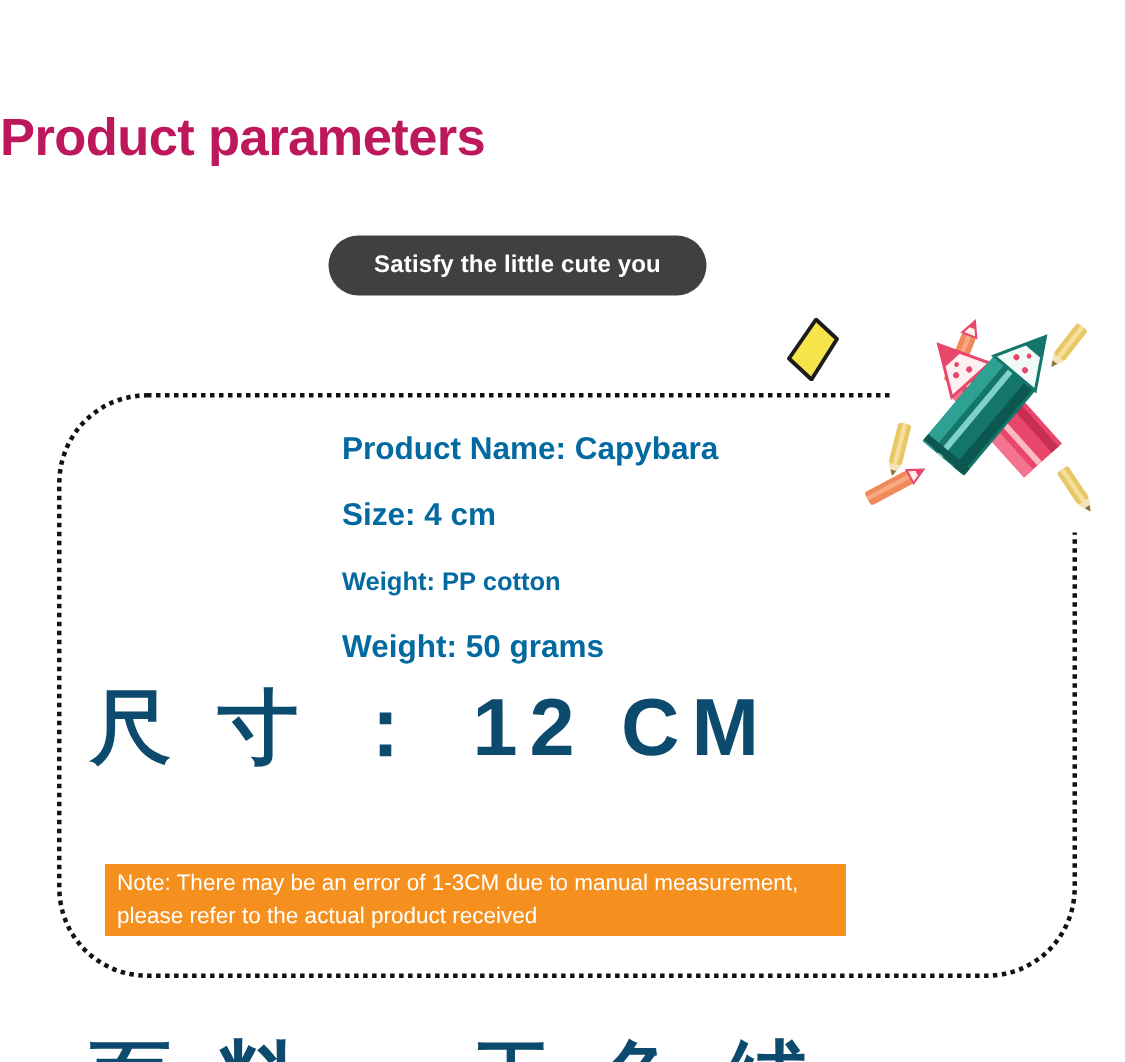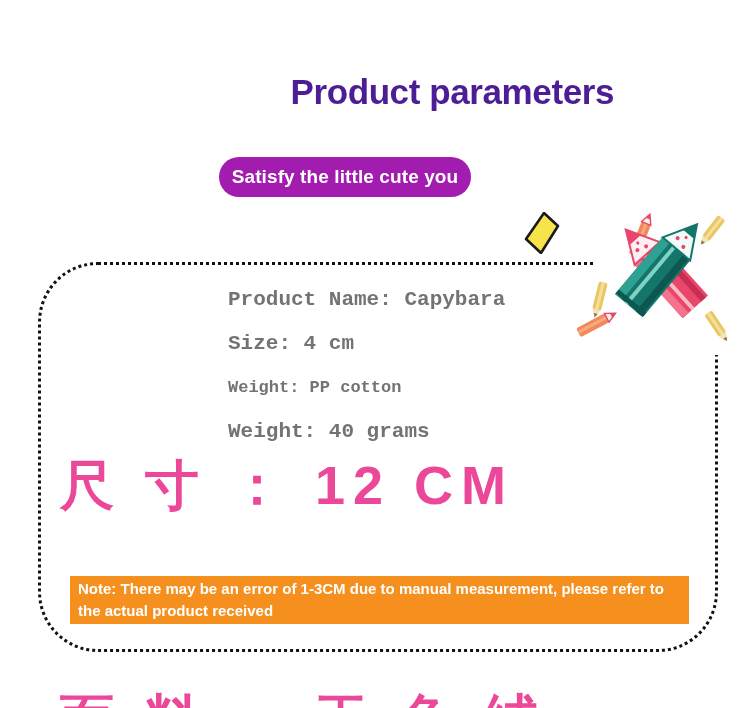--- a/index.html
+++ b/index.html
@@ -17,39 +17,39 @@
     background: #ffffff;
     overflow: hidden;
   }
 
   
   #title {
     position: absolute;
     left: 0;
     top: 72px;
     width: 614px;
-    text-align: right;
+    text-align: left;
     font-size: 35px;
     font-weight: bold;
     letter-spacing: -0.4px;
-    color: #4c1d95;
+    color: #be185d;
     white-space: nowrap;
   }
 
   
   #pill {
     position: absolute;
     left: 219px;
     top: 157px;
     width: 252px;
     height: 40px;
     border-radius: 20px;
-    background: #a21caf;
+    background: #404040;
     color: #ffffff;
-    font-size: 19px;
+    font-size: 16px;
     font-weight: bold;
     display: flex;
     align-items: center;
     justify-content: center;
     letter-spacing: 0.1px;
     box-sizing: border-box;
   }
 
   
   #dotbox {
@@ -73,57 +73,56 @@
     background: #ffffff;
   }
 
   
   #watermark {
     position: absolute;
     left: 60px;
     top: 290px;
     width: 620px;
     height: 300px;
-    color: #ec4899;
+    color: #0c4a6e;
     font-size: 54px;
     line-height: 78px;
     letter-spacing: 8px;
     font-weight: bold;
     white-space: pre;
     user-select: none;
   }
   .wm-row { display: block; }
 
   
   #specs {
     position: absolute;
     left: 228px;
     top: 278px;
     width: 430px;
   }
   .spec {
     font-weight: bold;
-    color: #737373;
+    color: #0369a1;
     white-space: nowrap;
-    font-family: Liberation Mono, monospace;
   }
   .spec.lg { font-size: 21px; line-height: 44px; }
   .spec.sm { font-size: 17px; line-height: 44px; }
 
   
   #note {
     position: absolute;
     left: 70px;
     top: 576px;
-    width: 619px;
+    width: 494px;
     min-height: 46px;
     background: #F5901E;
     color: #ffffff;
     font-size: 15px;
-    font-weight: bold;
+    font-weight: normal;
     line-height: 22px;
     padding: 2px 6px 2px 8px;
     box-sizing: border-box;
   }
 
   
   #star {
     position: absolute;
     left: 524px;
     top: 212px;
@@ -154,21 +153,21 @@
     <span class="wm-row">尺 寸 ： 12 CM</span>
     <span class="wm-row">面 料 ： 玉 兔 绒</span>
     
     
   </div>
 
   <div id="specs">
     <div class="spec lg">Product Name: Capybara</div>
     <div class="spec lg">Size: 4 cm</div>
     <div class="spec sm">Weight: PP cotton</div>
-    <div class="spec lg">Weight: 40 grams</div>
+    <div class="spec lg">Weight: 50 grams</div>
   </div>
 
   <div id="note">Note: There may be an error of 1-3CM due to manual measurement, please refer to the actual product received</div>
 
   <svg id="star" viewBox="0 0 36 42">
     <path d="M20 1 L34 14 L17 41 L2 27 Z" fill="#F7E34A" stroke="#1b1b1b" stroke-width="2.6" stroke-linejoin="round" transform="translate(0,0)"></path>
   </svg>
 
   <svg id="pencils" viewBox="0 0 184 135">
 

